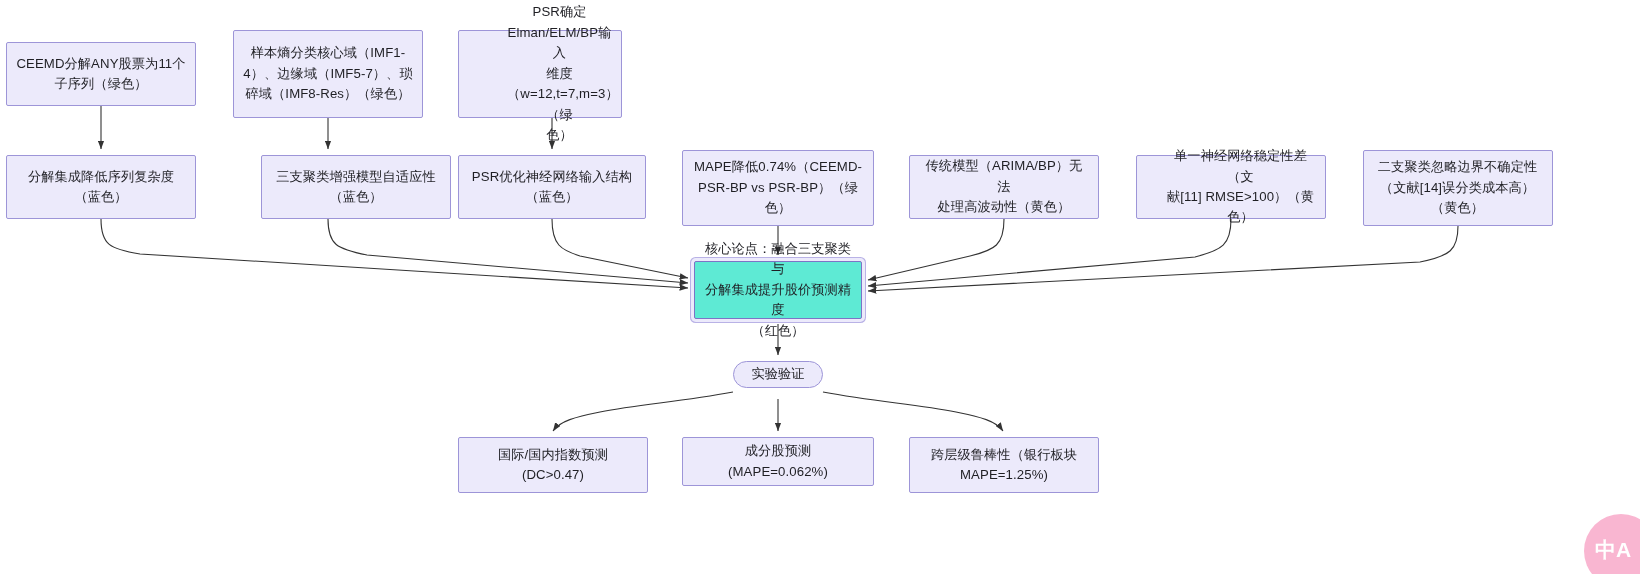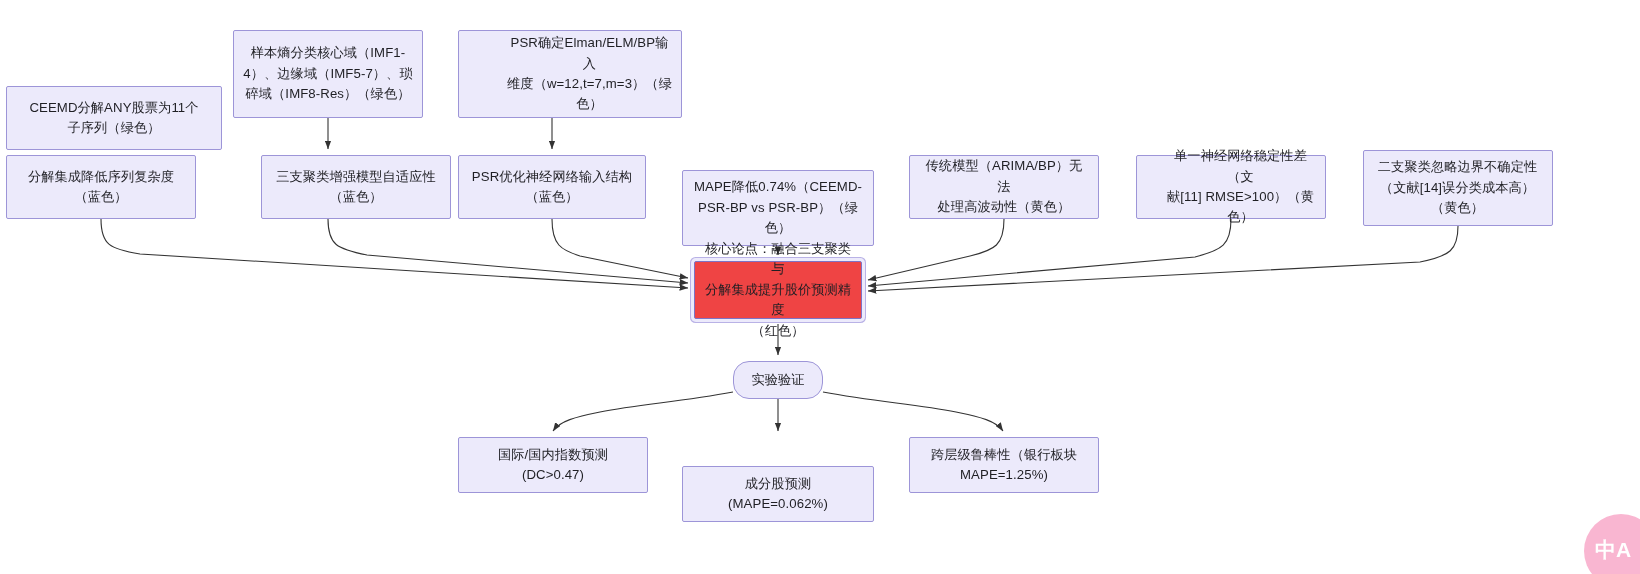--- a/index.html
+++ b/index.html
@@ -44,21 +44,21 @@
     align-items: center;
     justify-content: center;
     text-align: center;
     color: #1f1f24;
     font-size: 13.2px;
     line-height: 1.55;
     padding: 4px 9px;
     letter-spacing: 0.1px;
   }
   .node-core {
-    background: #ef4444;
+    background: #5eead4;
     border: 1px solid #7d73c6;
     box-shadow: 0 0 0 3px #ECEAFB, 0 0 0 4px #b9b2e6;
     font-size: 13.2px;
   }
   .node-label {
     display: block;
     white-space: pre-line;
     width: 100%;
   }
   .watermark {
@@ -109,47 +109,47 @@
         <path class="edge-path" d="M 1231,219 C 1231,245 1222,250 1195,257 L 868,286" marker-end="url(#arrowhead)"></path>
         <path class="edge-path" d="M 1458,226 C 1458,250 1450,256 1420,262 L 868,291" marker-end="url(#arrowhead)"></path>
         <path class="edge-path" d="M 778,324 L 778,355" marker-end="url(#arrowhead)"></path>
         <path class="edge-path" d="M 733,392 C 680,402 640,404 600,412 C 575,417 560,421 553,431" marker-end="url(#arrowhead)"></path>
         <path class="edge-path" d="M 778,399 L 778,431" marker-end="url(#arrowhead)"></path>
         <path class="edge-path" d="M 823,392 C 876,402 916,404 956,412 C 981,417 996,421 1003,431" marker-end="url(#arrowhead)"></path>
       </g>
   </svg>
 
   <div id="node-layer">
-      <div class="node" style="left: 6px; top: 42px; width: 216px; height: 64px; margin-top: 44px;">
+      <div class="node" style="left: 6px; top: 42px; width: 190px; height: 64px;">
         <span class="node-label">CEEMD分解ANY股票为11个
 子序列（绿色）</span>
       </div>
       <div class="node" style="left: 233px; top: 30px; width: 190px; height: 88px;">
         <span class="node-label">样本熵分类核心域（IMF1-
 4）、边缘域（IMF5-7）、琐
 碎域（IMF8-Res）（绿色）</span>
       </div>
-      <div class="node" style="left: 458px; top: 30px; width: 224px; height: 88px; padding-left: 48px;">
+      <div class="node" style="left: 458px; top: 30px; width: 164px; height: 88px; padding-left: 48px;">
         <span class="node-label">PSR确定Elman/ELM/BP输入
 维度（w=12,t=7,m=3）（绿
 色）</span>
       </div>
       <div class="node" style="left: 6px; top: 155px; width: 190px; height: 64px;">
         <span class="node-label">分解集成降低序列复杂度
 （蓝色）</span>
       </div>
       <div class="node" style="left: 233px; top: 155px; width: 190px; height: 64px; margin-left: 28px;">
         <span class="node-label">三支聚类增强模型自适应性
 （蓝色）</span>
       </div>
       <div class="node" style="left: 458px; top: 155px; width: 188px; height: 64px;">
         <span class="node-label">PSR优化神经网络输入结构
 （蓝色）</span>
       </div>
-      <div class="node" style="left: 682px; top: 150px; width: 192px; height: 76px; margin-top: 20px;">
+      <div class="node" style="left: 682px; top: 150px; width: 192px; height: 76px;">
         <span class="node-label">MAPE降低0.74%（CEEMD-
 PSR-BP vs PSR-BP）（绿
 色）</span>
       </div>
       <div class="node" style="left: 909px; top: 155px; width: 190px; height: 64px;">
         <span class="node-label">传统模型（ARIMA/BP）无法
 处理高波动性（黄色）</span>
       </div>
       <div class="node" style="left: 1136px; top: 155px; width: 190px; height: 64px; padding-left: 28px;">
         <span class="node-label">单一神经网络稳定性差（文
@@ -158,28 +158,28 @@
       <div class="node" style="left: 1363px; top: 150px; width: 190px; height: 76px; padding-left: 8px;">
         <span class="node-label">二支聚类忽略边界不确定性
 （文献[14]误分类成本高）
 （黄色）</span>
       </div>
       <div class="node node-core" style="left: 694px; top: 261px; width: 168px; height: 58px;">
         <span class="node-label">核心论点：融合三支聚类与
 分解集成提升股价预测精度
 （红色）</span>
       </div>
-      <div class="node" style="left: 733px; top: 361px; width: 90px; height: 38px; border-radius: 16px;">
+      <div class="node" style="left: 733px; top: 361px; width: 90px; height: 27px; border-radius: 16px;">
         <span class="node-label">实验验证</span>
       </div>
       <div class="node" style="left: 458px; top: 437px; width: 190px; height: 56px;">
         <span class="node-label">国际/国内指数预测
 (DC&gt;0.47)</span>
       </div>
-      <div class="node" style="left: 682px; top: 437px; width: 192px; height: 56px; margin-top: 29px;">
+      <div class="node" style="left: 682px; top: 437px; width: 192px; height: 49px;">
         <span class="node-label">成分股预测
 (MAPE=0.062%)</span>
       </div>
       <div class="node" style="left: 909px; top: 437px; width: 190px; height: 56px;">
         <span class="node-label">跨层级鲁棒性（银行板块
 MAPE=1.25%)</span>
       </div>
     </div>
 
   <div class="watermark">

